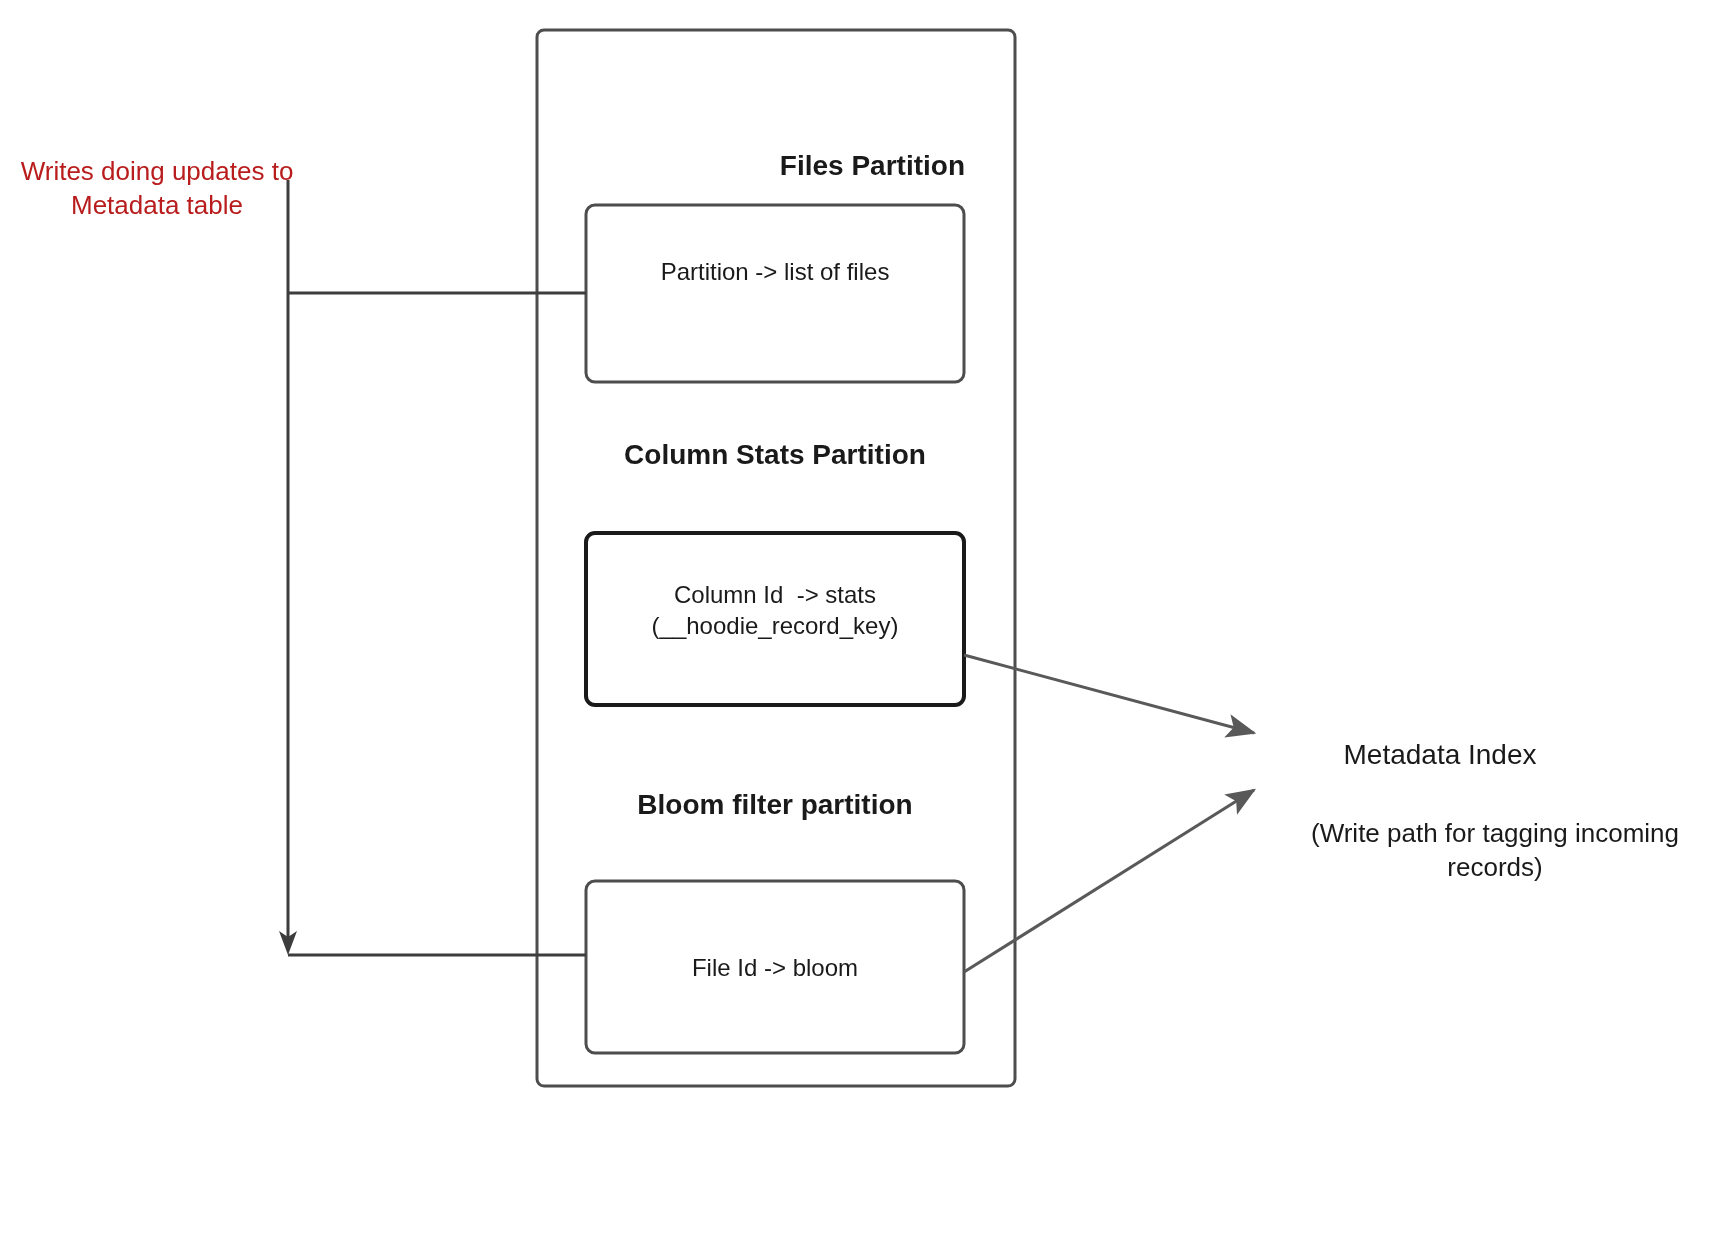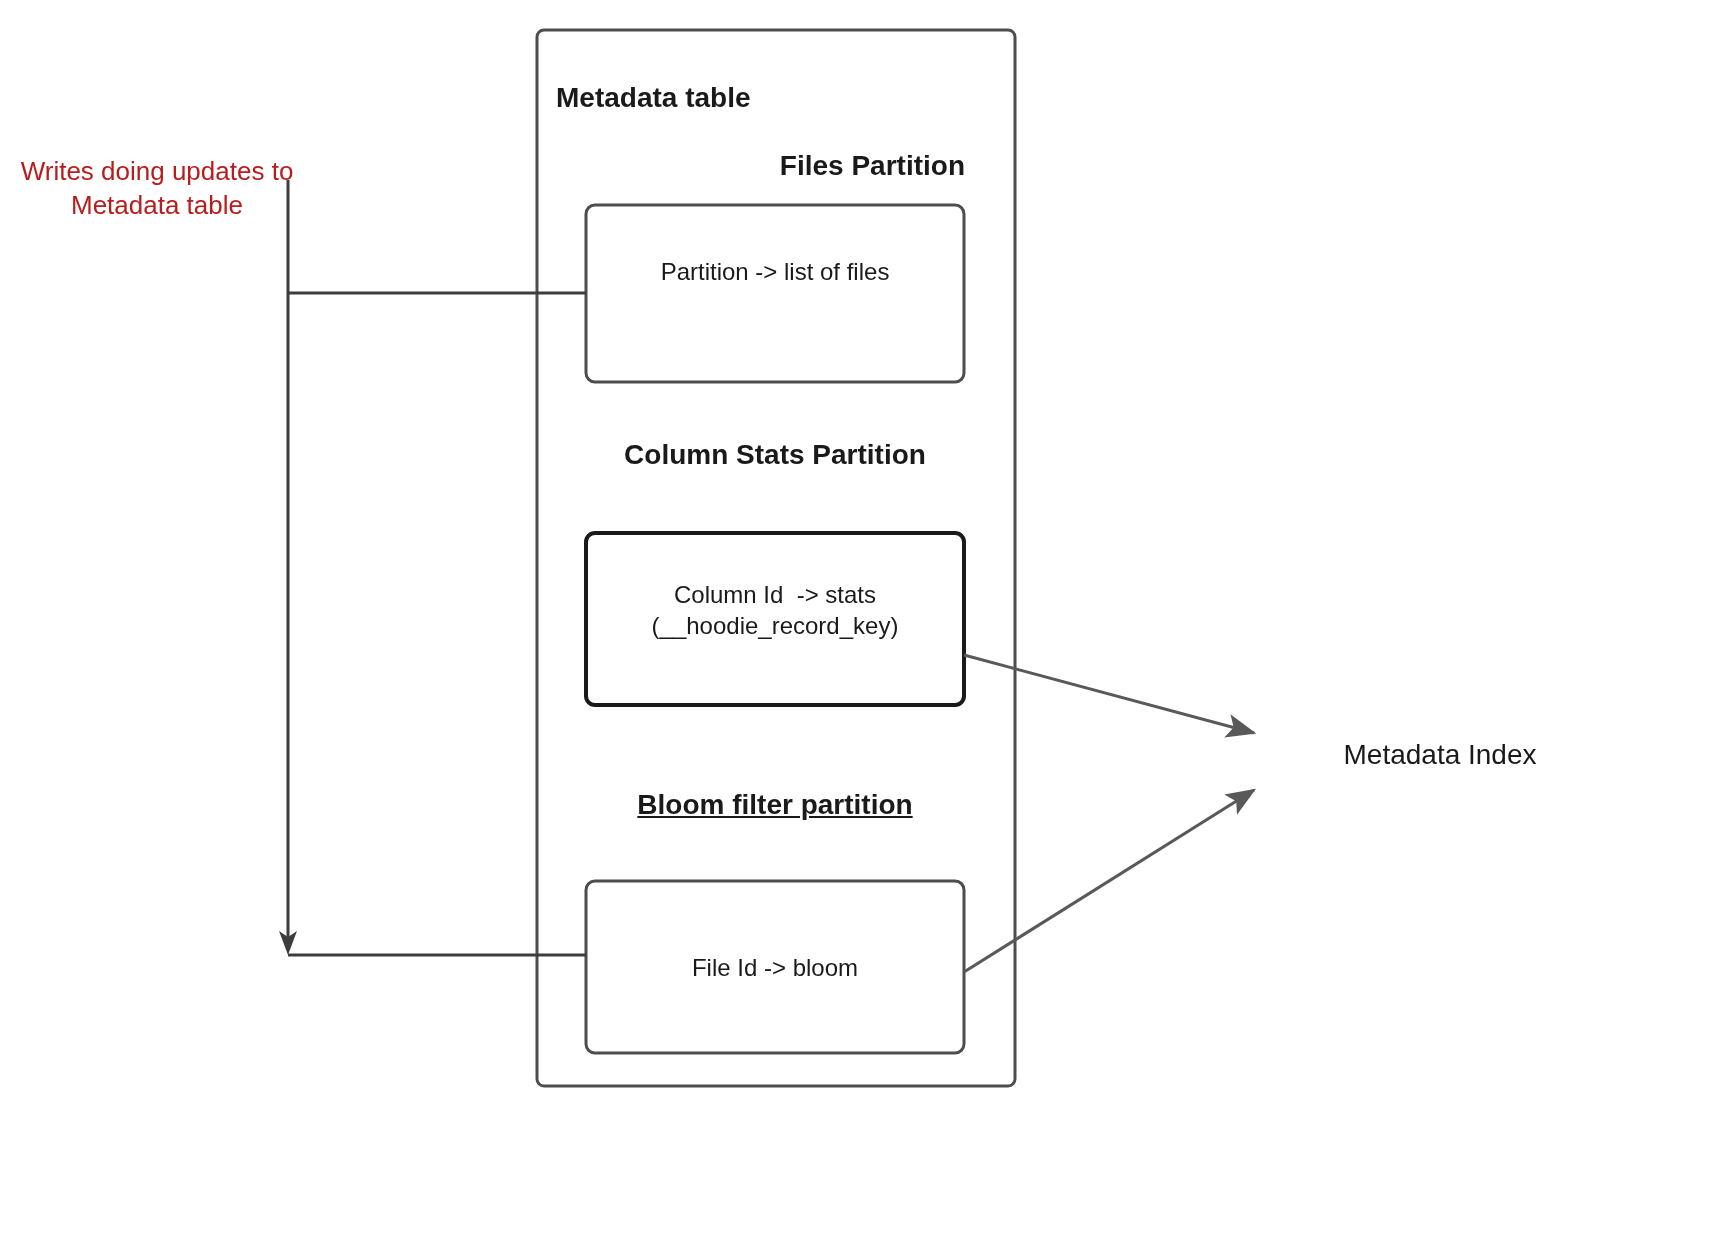--- a/index.html
+++ b/index.html
@@ -13,21 +13,21 @@
   
   #writes-label{left:12px;top:155px;width:290px;font-size:26px;color:#b91c1c;}
 
   
   #mt-title{left:556px;top:80px;width:300px;text-align:left;font-size:28px;font-weight:bold;}
 
   
   .section-heading{font-size:28px;font-weight:bold;}
   #files-heading{left:585px;top:148px;width:380px;text-align:right;}
   #colstats-heading{left:585px;top:437px;width:380px;}
-  #bloom-heading{left:585px;top:787px;width:380px;text-decoration:underline;}
+  #bloom-heading{left:585px;top:787px;width:380px;}
 
   
   .box-label{font-size:24px;}
   #files-box-label{left:590px;top:256px;width:370px;}
   #colstats-box-label{left:590px;top:579px;width:370px;}
   #bloom-box-label{left:590px;top:952px;width:370px;}
 
   
   #mi-title{left:1230px;top:737px;width:420px;font-size:28px;font-weight:normal;}
   #mi-desc{left:1300px;top:817px;width:390px;font-size:26px;}
@@ -60,27 +60,27 @@
 
     <path d="M288,955 L586,955" fill="none" stroke="#3d3d3d" stroke-width="3"></path>
 
     <path d="M964,655 L1254,733" fill="none" stroke="#595959" stroke-width="3" marker-end="url(#ah)"></path>
 
     <path d="M964,972 L1254,790" fill="none" stroke="#595959" stroke-width="3" marker-end="url(#ah)"></path>
   </svg>
 
   <div class="txt" id="writes-label">Writes doing updates to Metadata table</div>
 
-  <div class="txt" id="mt-title">Metadata table</div>
 
   <div class="txt section-heading" id="files-heading">Files Partition</div>
   <div class="txt box-label" id="files-box-label">Partition -&gt; list of files</div>
 
   <div class="txt section-heading" id="colstats-heading">Column Stats Partition</div>
   <div class="txt box-label" id="colstats-box-label">Column Id  -&gt; stats
 (__hoodie_record_key)</div>
 
   <div class="txt section-heading" id="bloom-heading">Bloom filter partition</div>
   <div class="txt box-label" id="bloom-box-label">File Id -&gt; bloom</div>
 
   <div class="txt" id="mi-title">Metadata Index</div>
+  <div class="txt" id="mi-desc">(Write path for tagging incoming records)</div>
 
 </div>
 
 </body></html>

